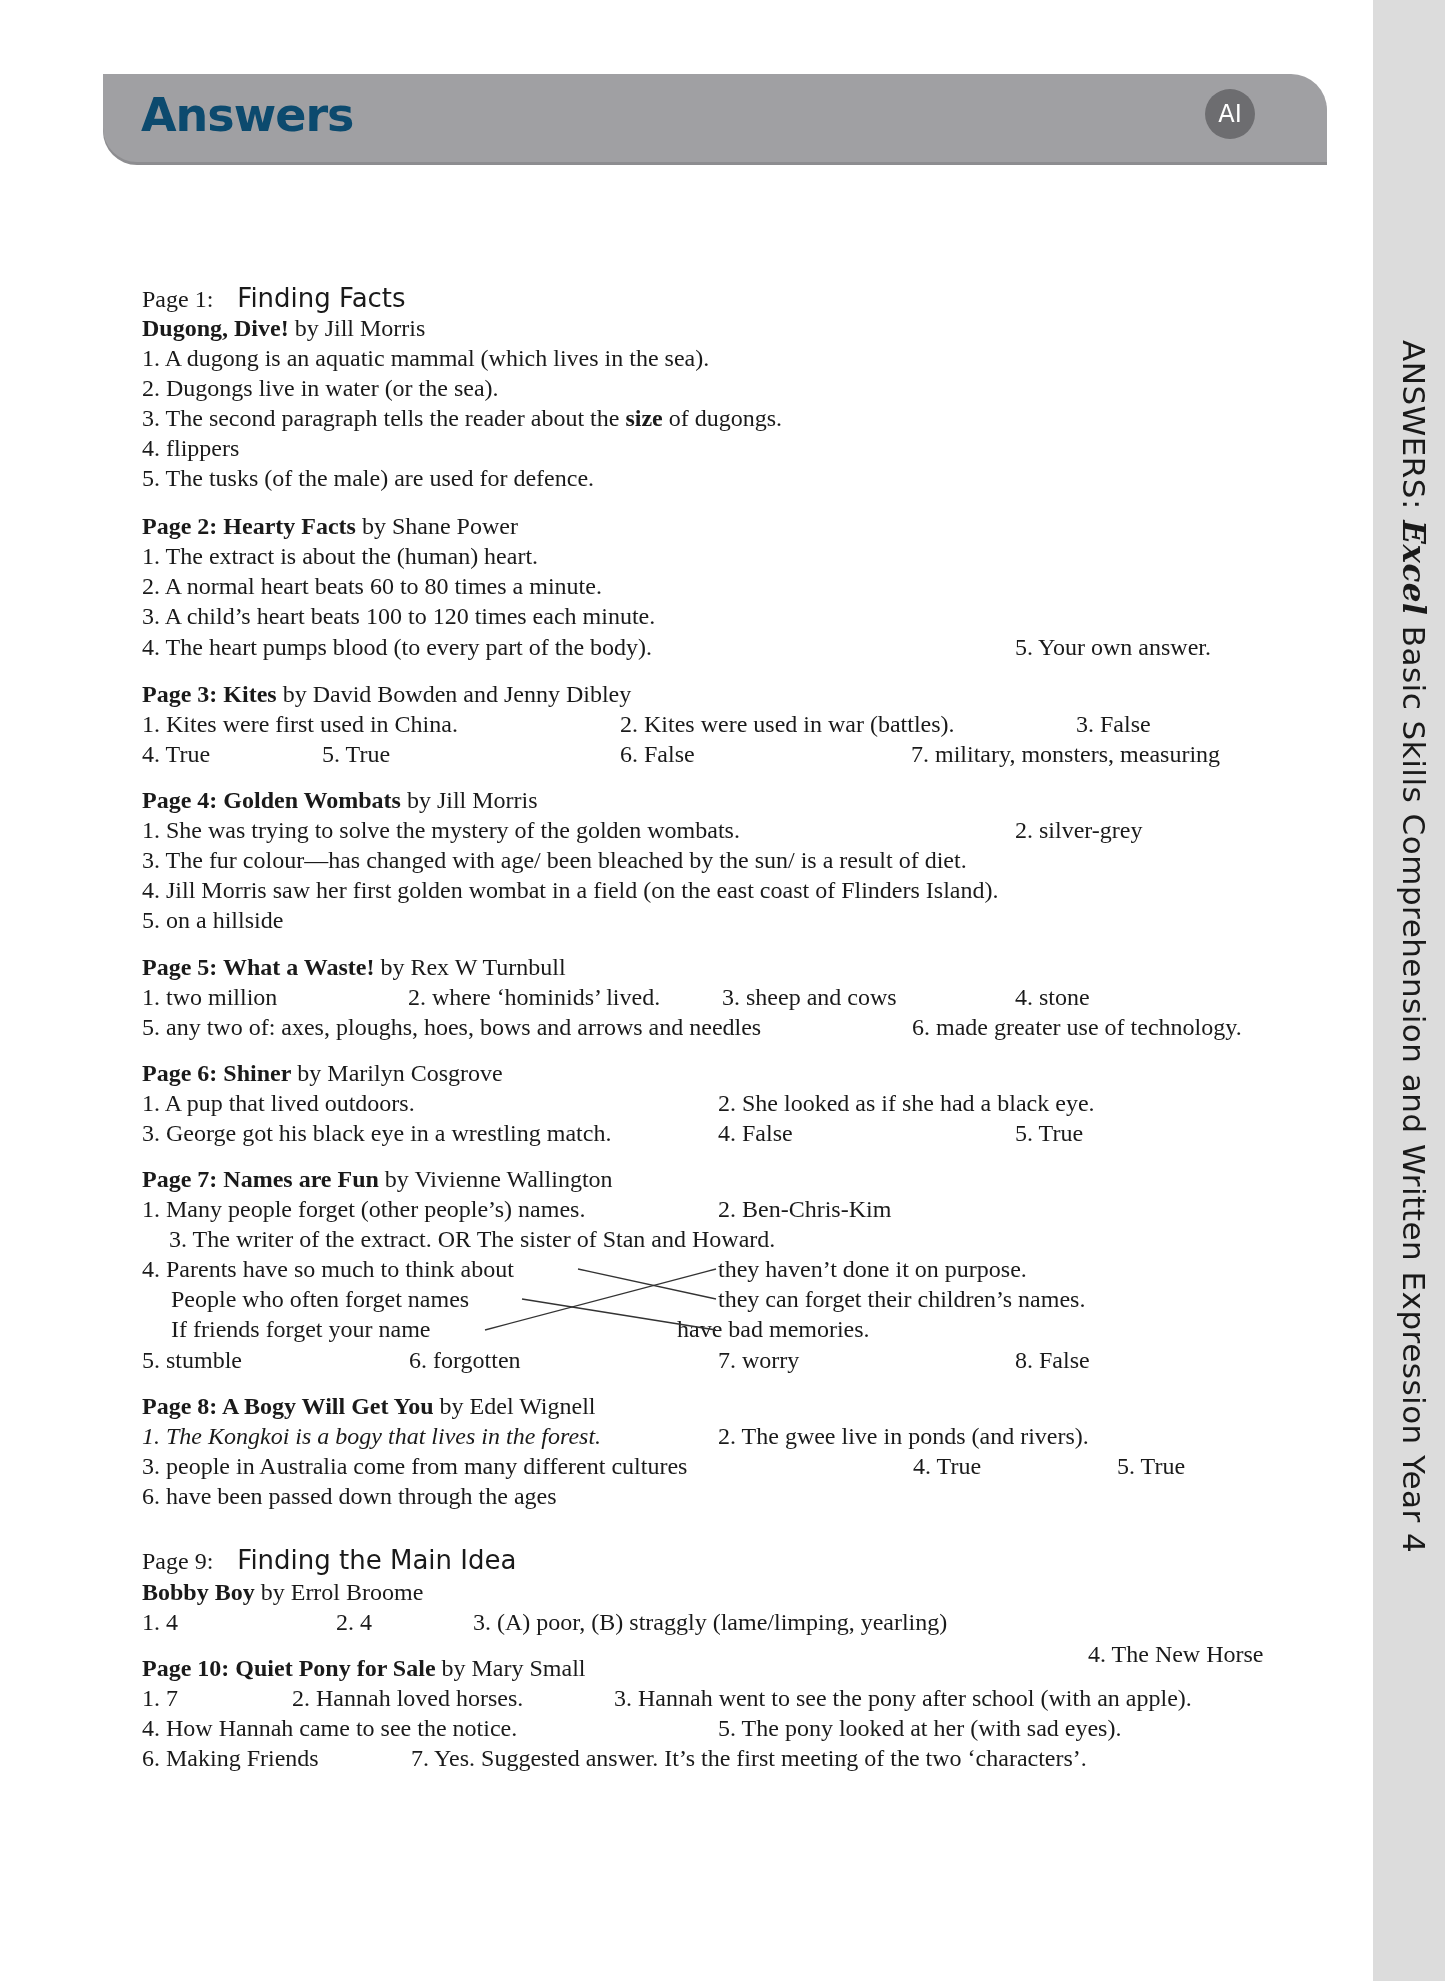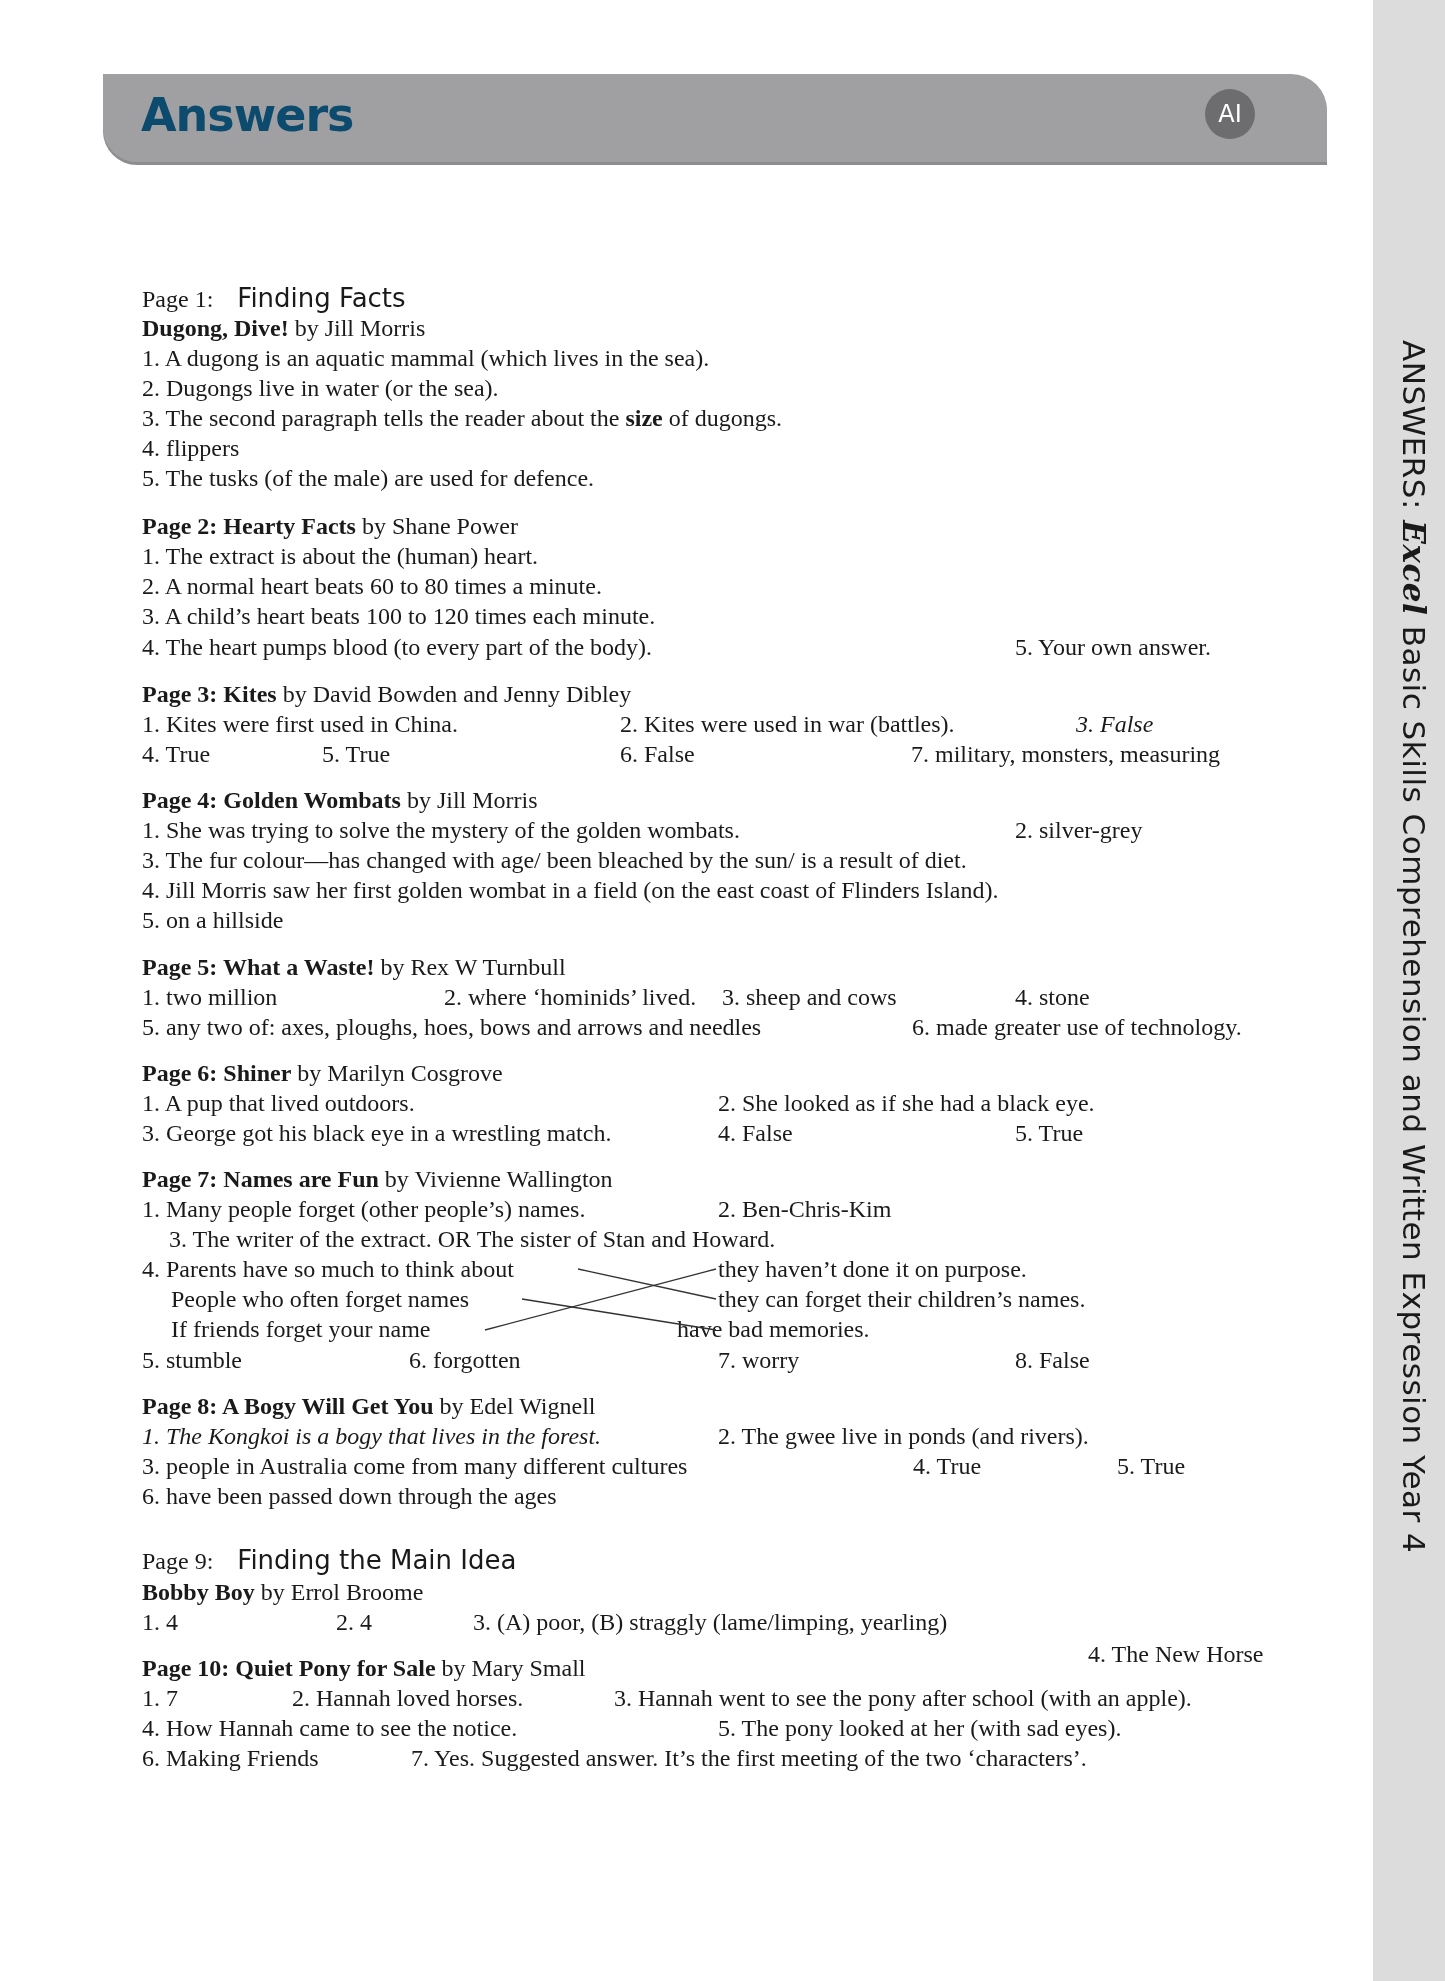--- a/index.html
+++ b/index.html
@@ -58,40 +58,40 @@
 <div class="line" style="left:142px;top:572px;">2. A normal heart beats 60 to 80 times a minute.</div>
 <div class="line" style="left:142px;top:602px;">3. A child’s heart beats 100 to 120 times each minute.</div>
 <div class="line" style="left:142px;top:633px;">4. The heart pumps blood (to every part of the body).</div>
 <div class="line" style="left:1015px;top:633px;">5. Your own answer.</div>
 
 <div class="line" style="left:142px;top:680px;">
   <span class="b">Page 3: </span><span class="b">Kites</span><span> by David Bowden and Jenny Dibley</span>
 </div>
 <div class="line" style="left:142px;top:710px;">1. Kites were first used in China.</div>
 <div class="line" style="left:620px;top:710px;">2. Kites were used in war (battles).</div>
-<div class="line" style="left:1076px;top:710px;font-style:italic;">3. False</div>
+<div class="line" style="left:1076px;top:710px;">3. False</div>
 <div class="line" style="left:142px;top:740px;">4. True</div>
 <div class="line" style="left:322px;top:740px;">5. True</div>
 <div class="line" style="left:620px;top:740px;">6. False</div>
 <div class="line" style="left:911px;top:740px;">7. military, monsters, measuring</div>
 
 <div class="line" style="left:142px;top:786px;">
   <span class="b">Page 4: </span><span class="b">Golden Wombats</span><span> by Jill Morris</span>
 </div>
 <div class="line" style="left:142px;top:816px;">1. She was trying to solve the mystery of the golden wombats.</div>
 <div class="line" style="left:1015px;top:816px;">2. silver-grey</div>
 <div class="line" style="left:142px;top:846px;">3. The fur colour—has changed with age/ been bleached by the sun/ is a result of diet.</div>
 <div class="line" style="left:142px;top:876px;">4. Jill Morris saw her first golden wombat in a field (on the east coast of Flinders Island).</div>
 <div class="line" style="left:142px;top:906px;">5. on a hillside</div>
 
 <div class="line" style="left:142px;top:953px;">
   <span class="b">Page 5: </span><span class="b">What a Waste!</span><span> by Rex W Turnbull</span>
 </div>
 <div class="line" style="left:142px;top:983px;">1. two million</div>
-<div class="line" style="left:408px;top:983px;margin-left:36px;">2. where ‘hominids’ lived.</div>
+<div class="line" style="left:408px;top:983px;">2. where ‘hominids’ lived.</div>
 <div class="line" style="left:722px;top:983px;">3. sheep and cows</div>
 <div class="line" style="left:1015px;top:983px;">4. stone</div>
 <div class="line" style="left:142px;top:1013px;">5. any two of: axes, ploughs, hoes, bows and arrows and needles</div>
 <div class="line" style="left:912px;top:1013px;">6. made greater use of technology.</div>
 
 <div class="line" style="left:142px;top:1059px;">
   <span class="b">Page 6: </span><span class="b">Shiner</span><span> by Marilyn Cosgrove</span>
 </div>
 <div class="line" style="left:142px;top:1089px;">1. A pup that lived outdoors.</div>
 <div class="line" style="left:718px;top:1089px;">2. She looked as if she had a black eye.</div>

